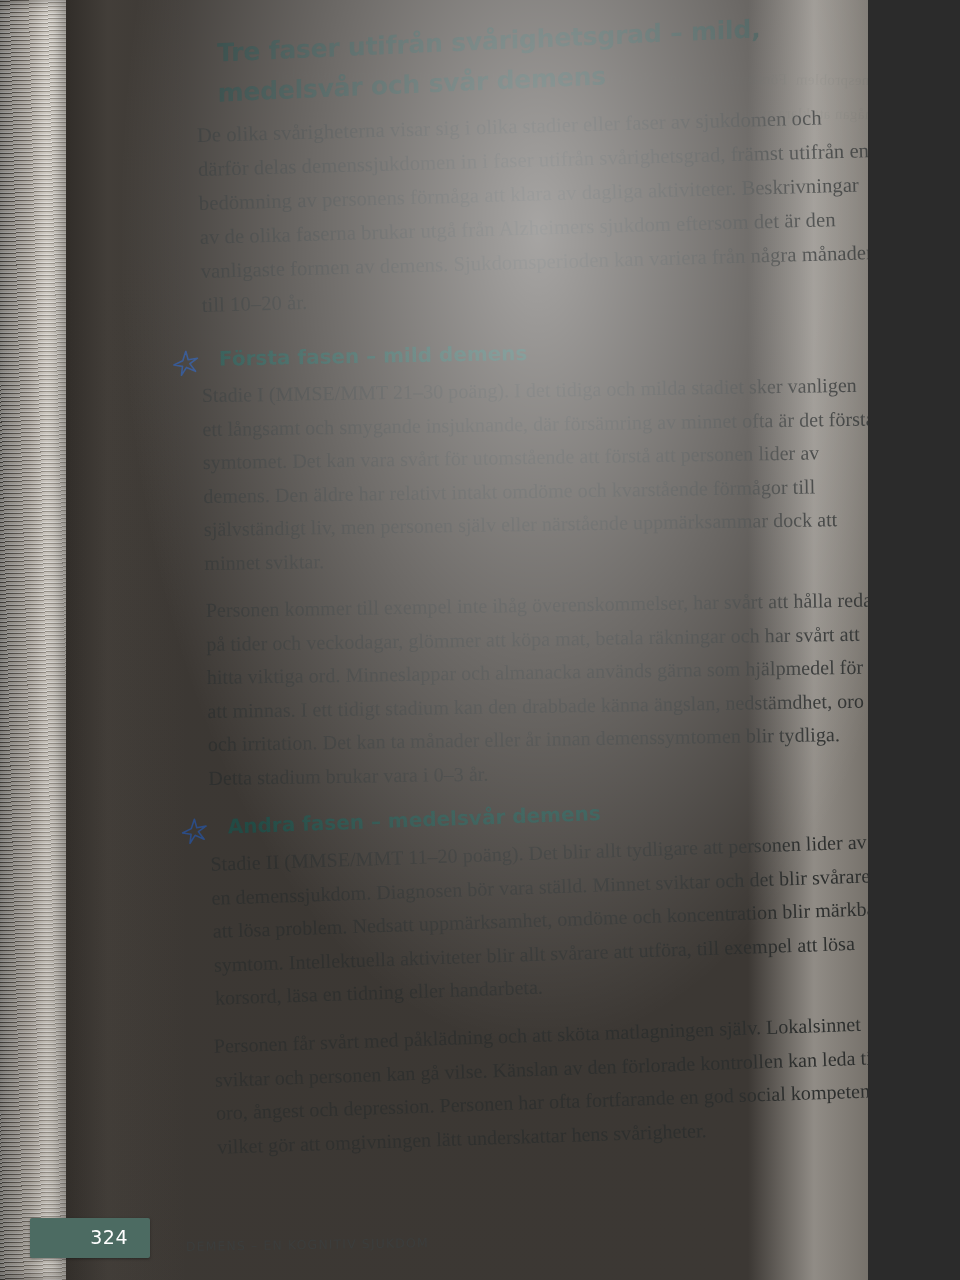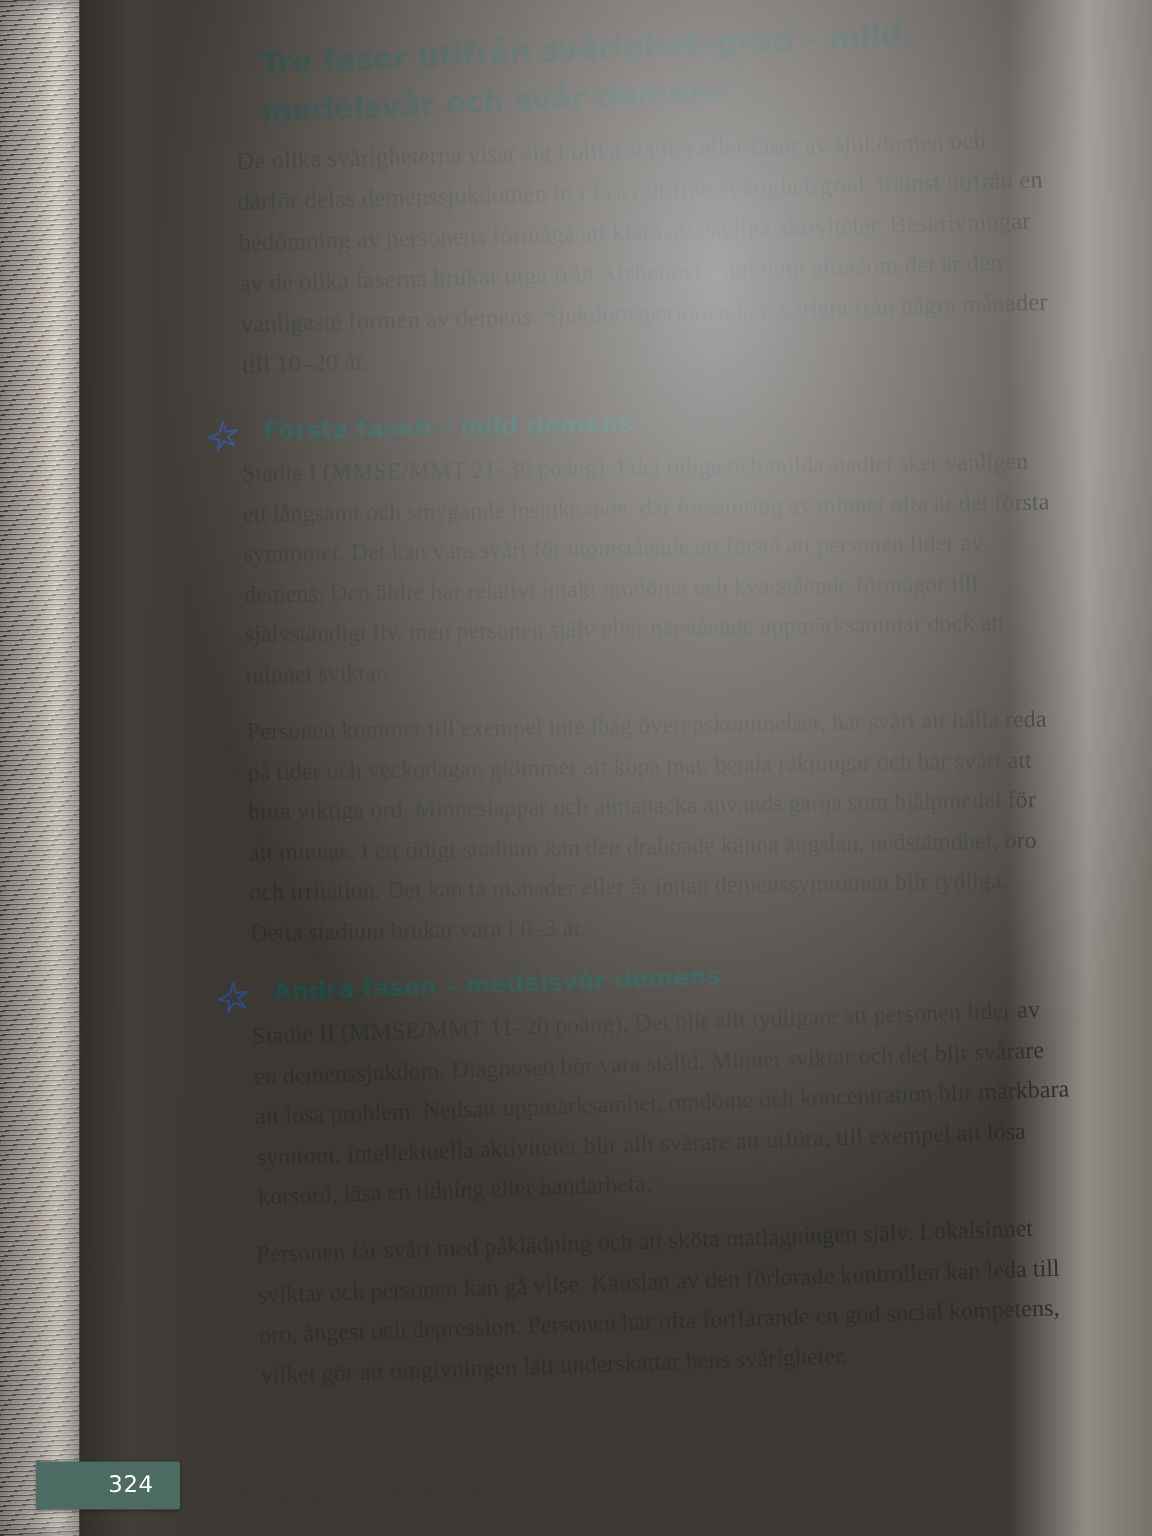--- a/index.html
+++ b/index.html
@@ -2,21 +2,21 @@
 <html lang="sv"><head>
 <meta charset="utf-8">
 <style>
   html, body {
     margin: 0;
     padding: 0;
     background: #2b2b2b;
   }
   #page {
     position: relative;
-    width: 960px;
+    width: 868px;
     height: 1280px;
     overflow: hidden;
     background: #7dd3fc;
     font-family: "Liberation Serif", serif;
   }
 
   
   .photo-bg {
     position: absolute;
     inset: 0;

